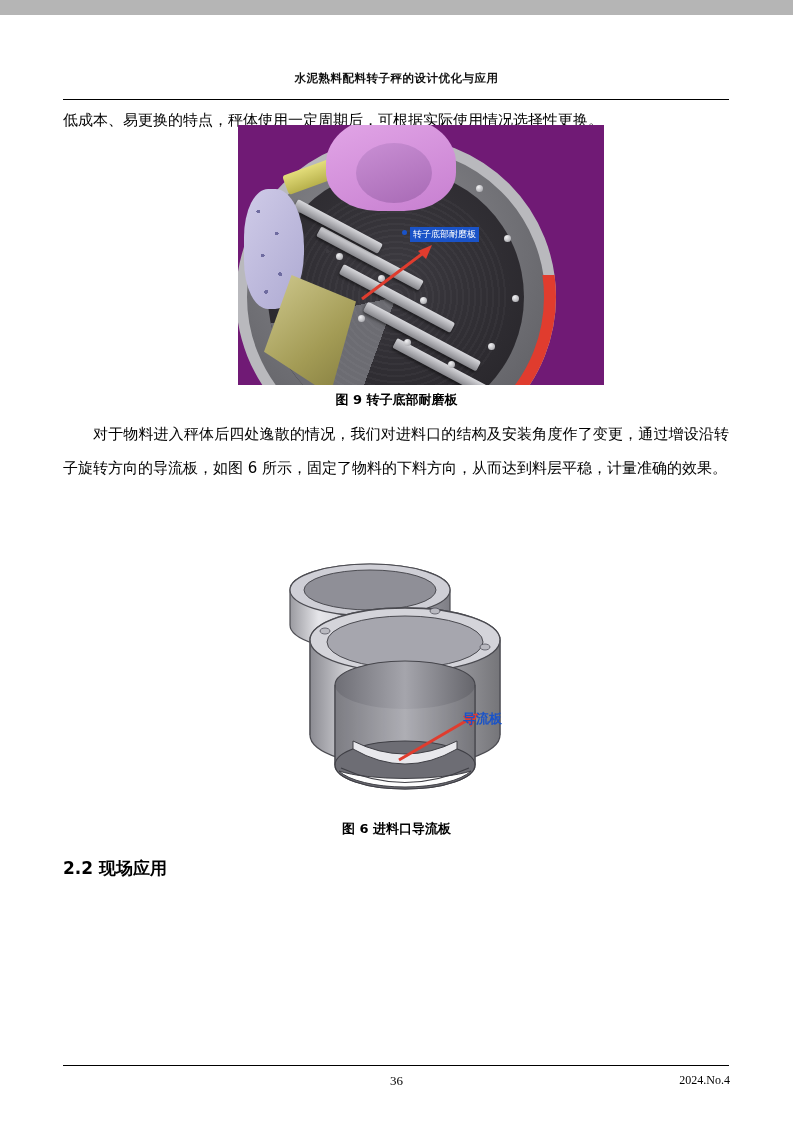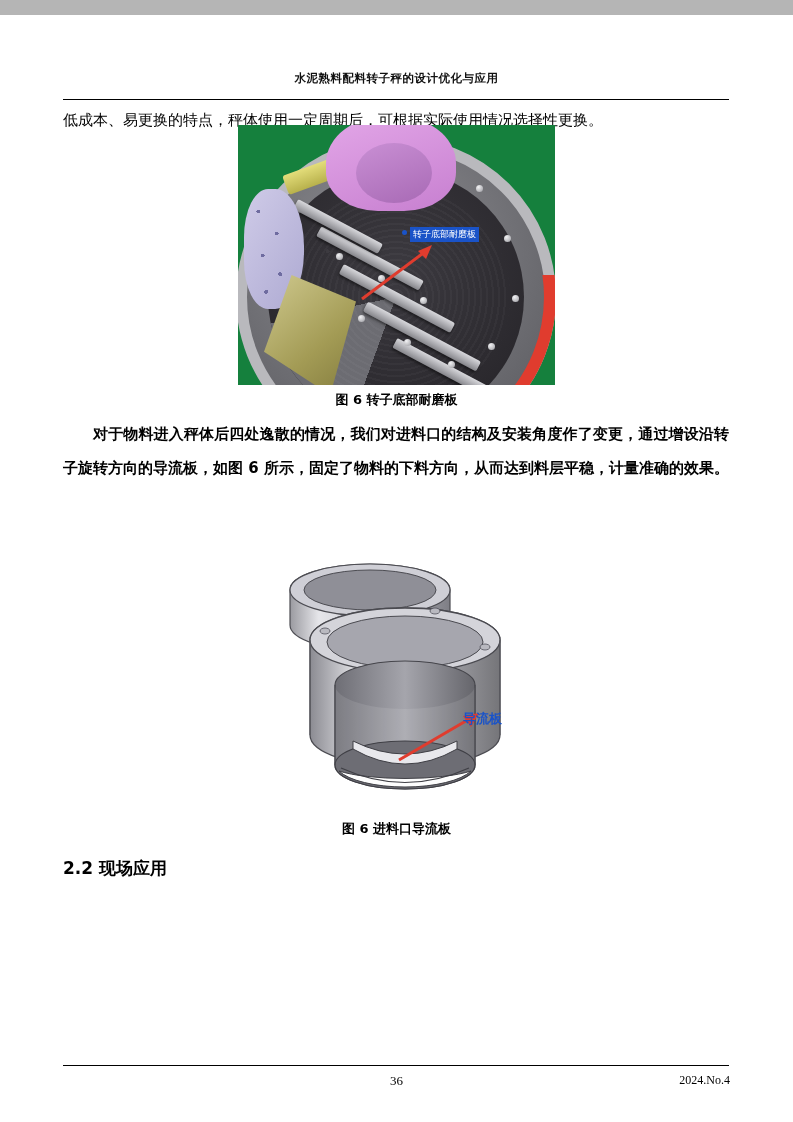--- a/index.html
+++ b/index.html
@@ -92,23 +92,23 @@
     font-weight: bold;
     font-size: 17px;
     color: #000;
   }
 
   
   .fig5 {
     position: absolute;
     left: 238px;
     top: 110px;
-    width: 317px;
+    width: 366px;
     height: 260px;
-    background: #15803d;
+    background: #701a75;
     overflow: hidden;
   }
   .f5-disc {
     position: absolute;
     left: 8px;
     top: 22px;
     width: 300px;
     height: 300px;
     border-radius: 50%;
     background: radial-gradient(circle at 45% 35%, #8e8e92 0%, #6f6f74 55%, #56565b 100%);
@@ -343,23 +343,23 @@
     <div class="f5-olive"></div>
 
     <svg class="f5-arrow" viewBox="0 0 80 60">
       <line x1="6" y1="54" x2="70" y2="6" stroke="#e03c2e" stroke-width="3"></line>
       <polygon points="76,0 62,6 70,14" fill="#e03c2e"></polygon>
     </svg>
     <div class="f5-dot"></div>
     <div class="f5-label">转子底部耐磨板</div>
   </div>
 
-  <div class="fig-caption" style="top:376px;">图 6  转子底部耐磨板</div>
-
-  <div class="body-text para-indent" style="top:402px;font-weight:bold;">对于物料进入秤体后四处逸散的情况，我们对进料口的结构及安装角度作了变更，通过增设沿转子旋转方向的导流板，如图 6 所示，固定了物料的下料方向，从而达到料层平稳，计量准确的效果。</div>
+  <div class="fig-caption" style="top:376px;">图 9  转子底部耐磨板</div>
+
+  <div class="body-text para-indent" style="top:402px;">对于物料进入秤体后四处逸散的情况，我们对进料口的结构及安装角度作了变更，通过增设沿转子旋转方向的导流板，如图 6 所示，固定了物料的下料方向，从而达到料层平稳，计量准确的效果。</div>
 
   <div class="fig6">
     <svg width="330" height="270" viewBox="0 0 330 270">
       <defs>
         <linearGradient id="metalH" x1="0" y1="0" x2="1" y2="0">
           <stop offset="0%" stop-color="#9a9aa0"></stop>
           <stop offset="18%" stop-color="#e6e6ea"></stop>
           <stop offset="48%" stop-color="#c9c9d0"></stop>
           <stop offset="80%" stop-color="#9d9da4"></stop>
           <stop offset="100%" stop-color="#7e7e85"></stop>

